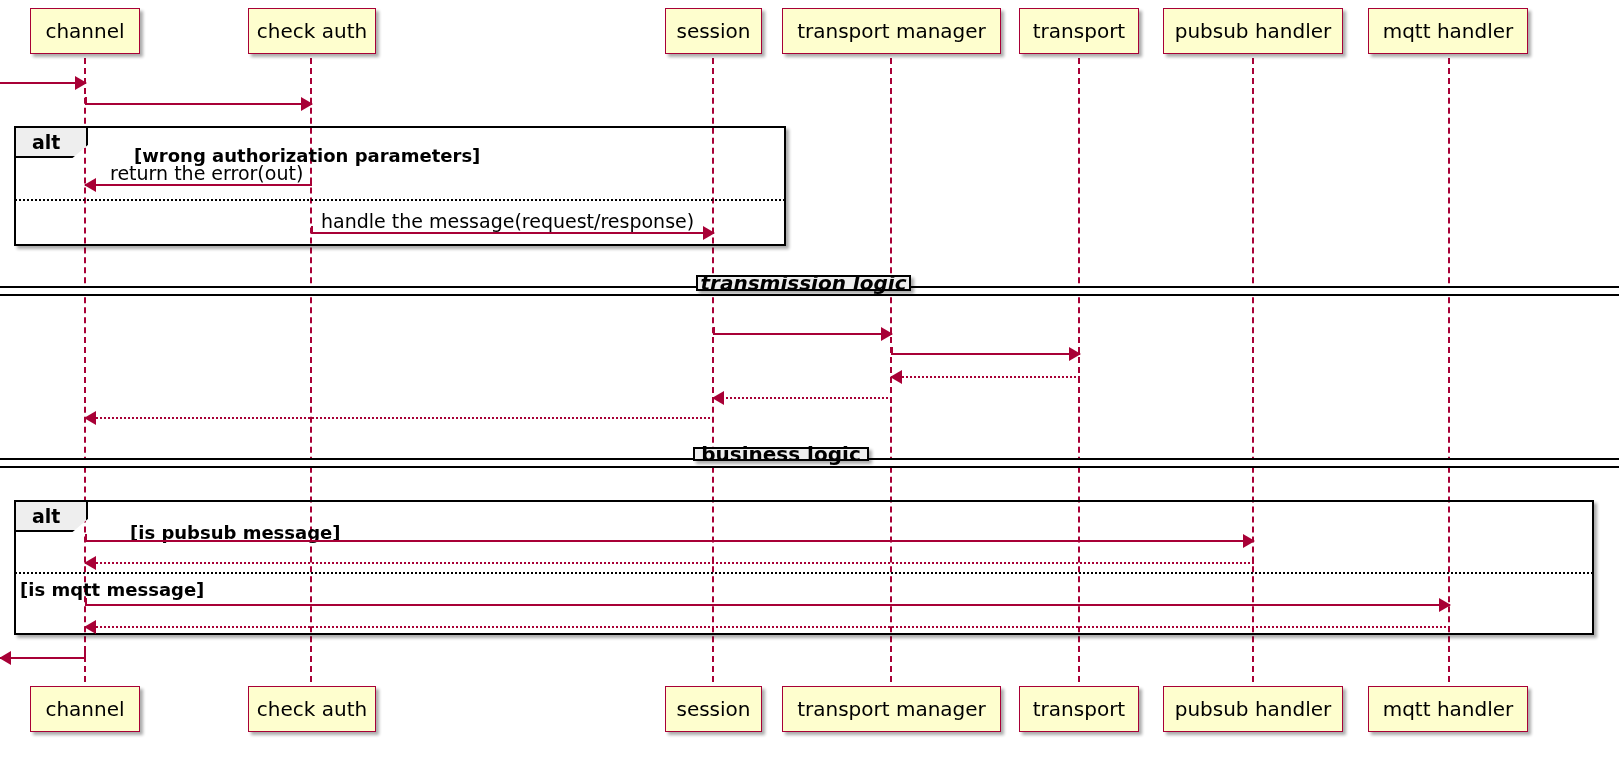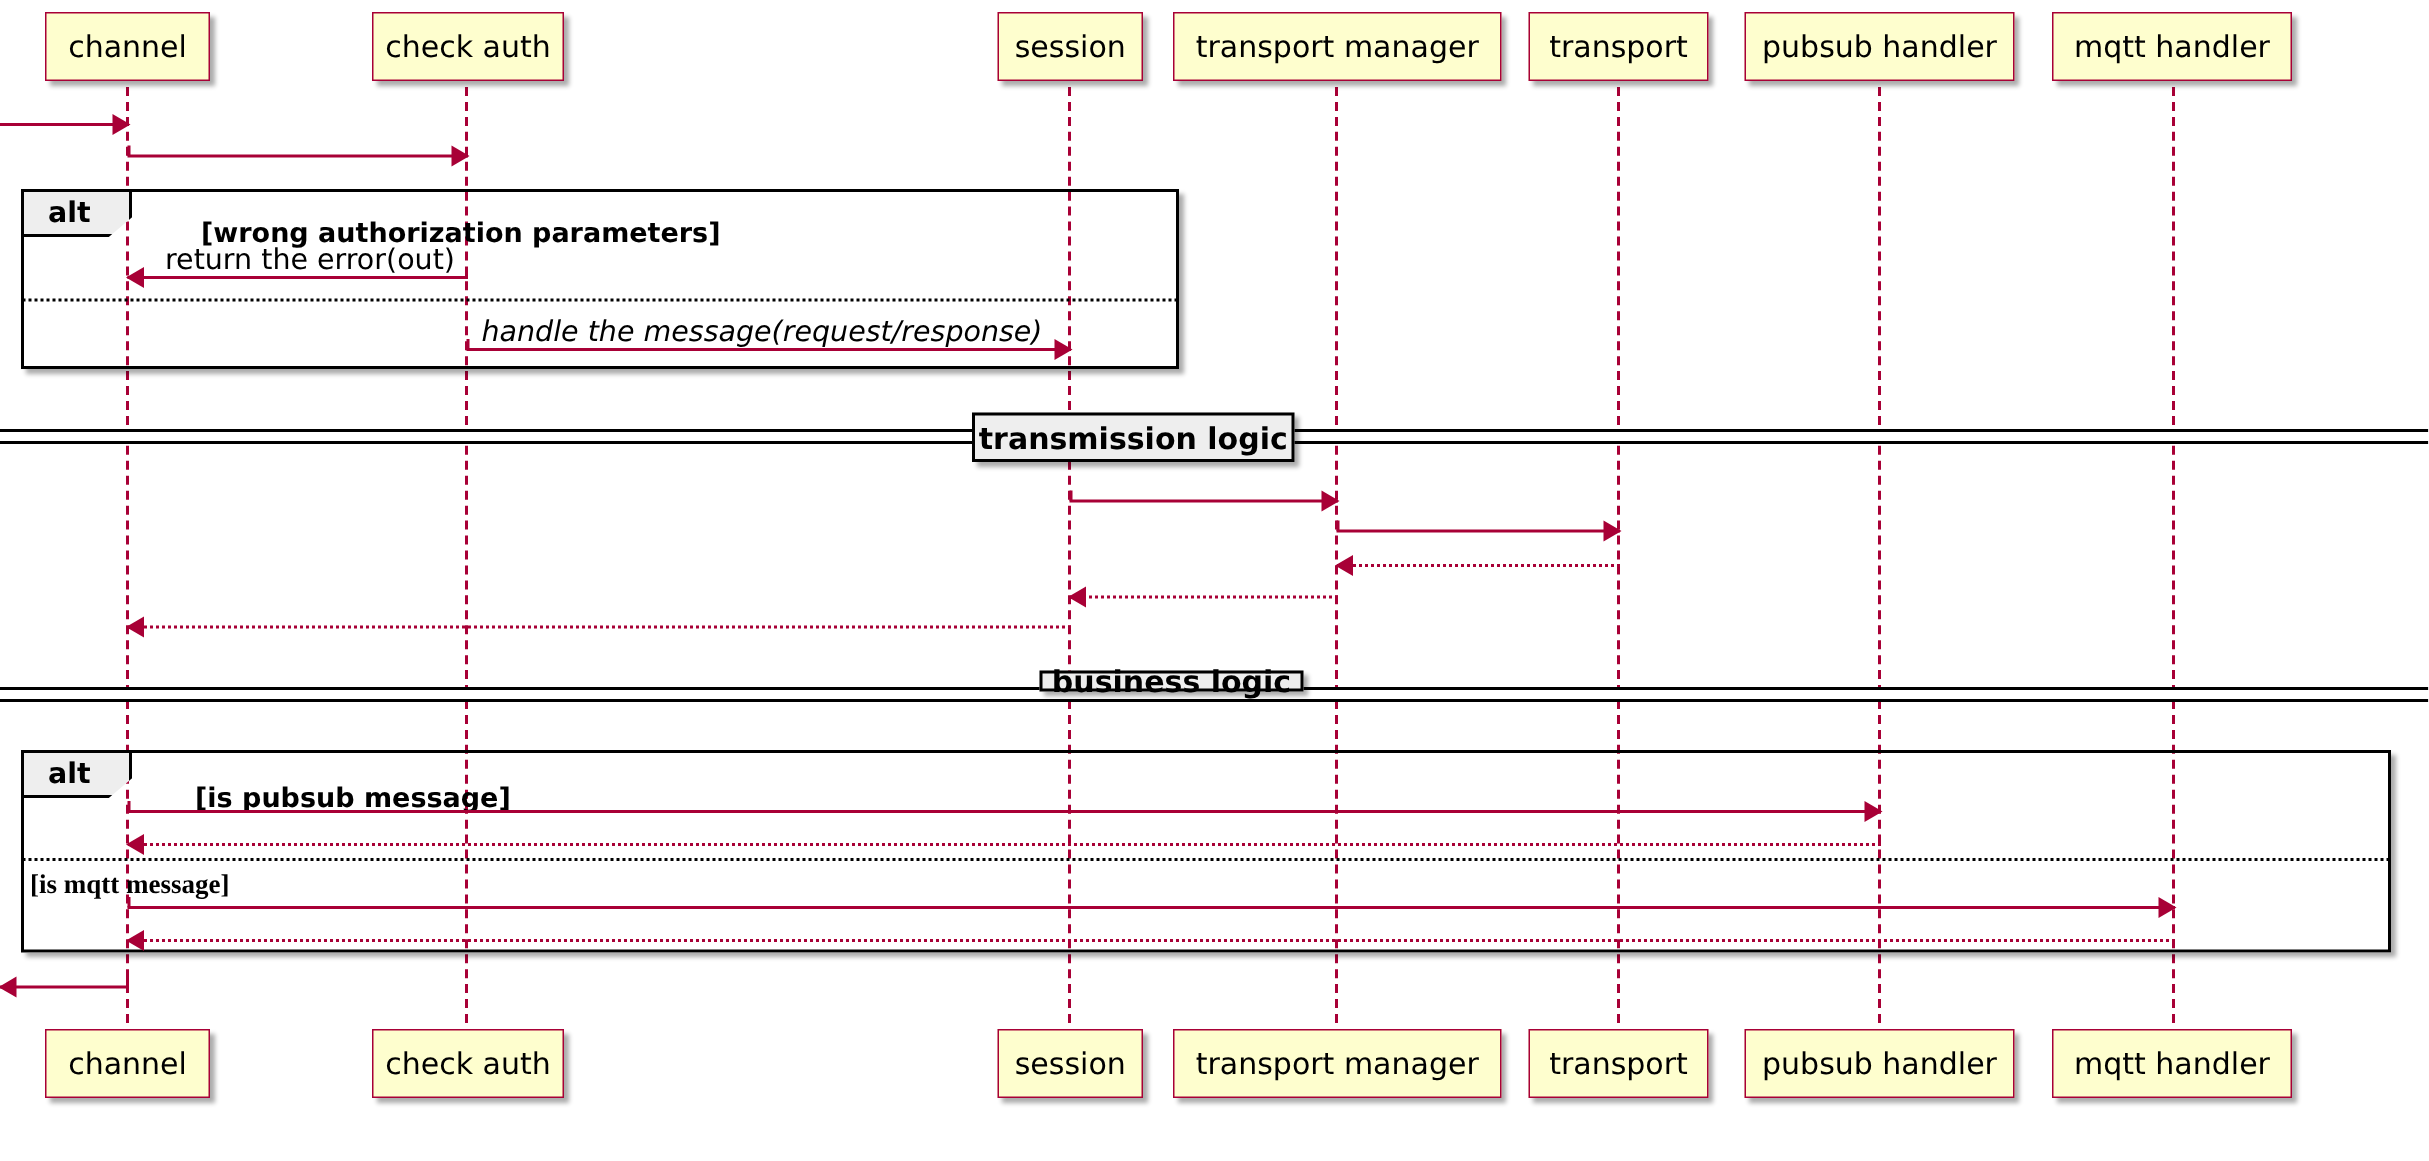--- a/index.html
+++ b/index.html
@@ -98,26 +98,26 @@
     <div class="grouptab">alt</div>
   </div>
   <div class="groupcond" style="left:134px; top:133px;">[wrong authorization parameters]</div>
   <div class="groupelse" style="left:15px; top:199px; width:770px;"></div>
 
   <div class="group" style="left:14px; top:500px; width:1580px; height:135px;">
     <div class="grouptab">alt</div>
   </div>
   <div class="groupcond" style="left:130px; top:510px;">[is pubsub message]</div>
   <div class="groupelse" style="left:15px; top:572px; width:1578px;"></div>
-  <div class="groupelselabel" style="left:20px; top:579px;font-family:Liberation Serif, serif;">[is mqtt message]</div>
+  <div class="groupelselabel" style="left:20px; top:579px;">[is mqtt message]</div>
 
   <div class="divider" style="top:286px;">
     <div class="bar"></div>
   </div>
-  <div class="dividerbox" style="left:648px; top:275px; width:215px; height:33px;">transmission logic</div>
+  <div class="dividerbox" style="left:696px; top:275px; width:215px; height:16px;font-style:italic;">transmission logic</div>
 
   <div class="divider" style="top:458px;">
     <div class="bar"></div>
   </div>
   <div class="dividerbox" style="left:693px; top:447px; width:176px; height:14px;">business logic</div>
 
   <div class="msg" style="left:0px; top:82px; width:86px;">
     <div class="line"></div>
       <div class="head r"></div>
   </div>
@@ -133,21 +133,21 @@
       <div class="stub right"></div>
       <div class="head l"></div>
   </div>
   <div class="msglabel" style="left:110px; top:162px;">return the error(out)</div>
 
   <div class="msg" style="left:311px; top:232px; width:403px;">
     <div class="line"></div>
       <div class="stub left"></div>
       <div class="head r"></div>
   </div>
-  <div class="msglabel" style="left:321px; top:210px;font-style:italic;">handle the message(request/response)</div>
+  <div class="msglabel" style="left:321px; top:210px;">handle the message(request/response)</div>
 
   <div class="msg" style="left:713px; top:333px; width:179px;">
     <div class="line"></div>
       <div class="stub left"></div>
       <div class="head r"></div>
   </div>
 
   <div class="msg" style="left:891px; top:353px; width:189px;">
     <div class="line"></div>
       <div class="stub left"></div>

